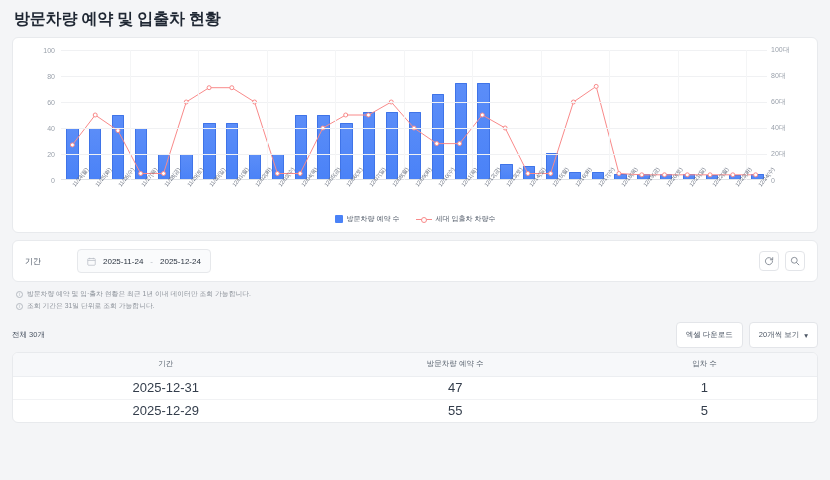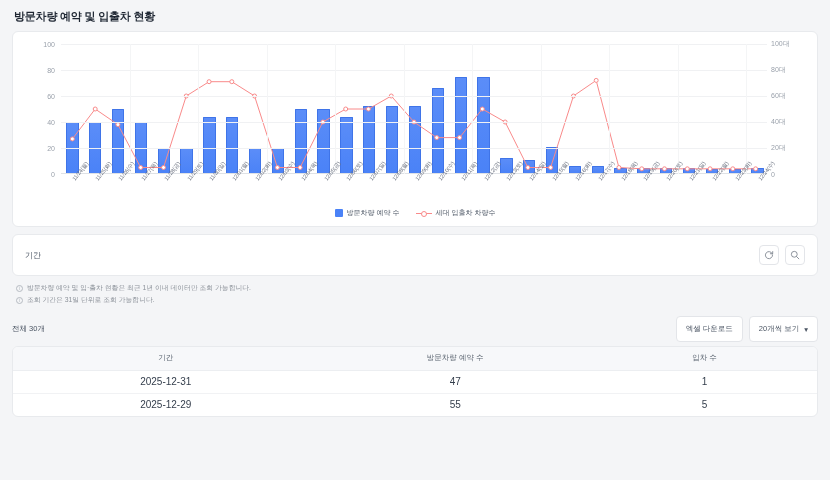--- a/index.html
+++ b/index.html
@@ -7,21 +7,21 @@
     margin: 0; padding: 0;
     width: 830px; height: 480px;
     background: #f4f5f7;
     font-family: "Liberation Sans", "DejaVu Sans", sans-serif;
     color: #333d4b;
     overflow: hidden;
   }
   .page { width: 830px; height: 480px; position: relative; }
 
   .page-title {
-    font-size: 11px; font-weight: bold; color: #1f2733;
+    font-size: 16px; font-weight: bold; color: #1f2733;
     padding: 9px 0 0 14px; letter-spacing: -0.2px;
   }
 
   .card {
     background: #fff; border: 1px solid #e8eaed; border-radius: 6px;
     margin: 7px 12px 0 12px;
   }
 
   
   .chart-card { height: 196px; position: relative; }
@@ -114,21 +114,21 @@
   }
 
   
   .table-card { margin: 6px 12px 0 12px; overflow: hidden; }
   table { width: 100%; border-collapse: collapse; }
   th {
     background: #f7f8fa; font-size: 7.5px; font-weight: normal; color: #5b6470;
     height: 23px; border-bottom: 1px solid #eceef1;
   }
   td {
-    font-size: 10px; color: #333d4b; height: 23px; text-align: center;
+    font-size: 13px; color: #333d4b; height: 23px; text-align: center;
     border-bottom: 1px solid #f1f2f4;
   }
   tbody tr:last-child td { border-bottom: none; margin-top: 36px; }
 </style>
 </head>
 <body>
 
 <div class="page">
 
   <div class="page-title">방문차량 예약 및 입출차 현황</div>
@@ -277,20 +277,33 @@
         <div class="legend-item">
           <span class="sw-line"></span>
           <span>세대 입출차 차량수</span>
         </div>
       </div>
     </div>
   </div>
 
   <div class="card filter-card">
     <div class="filter-label">기간</div>
+    <div class="date-box">
+      <span class="cal-icon">
+        <svg width="9" height="9" viewBox="0 0 12 12">
+          <rect x="1" y="2" width="10" height="9" rx="1.2" fill="none" stroke="#b8bec6" stroke-width="1"></rect>
+          <line x1="1" y1="4.6" x2="11" y2="4.6" stroke="#b8bec6" stroke-width="1"></line>
+          <line x1="3.6" y1="1" x2="3.6" y2="3" stroke="#b8bec6" stroke-width="1"></line>
+          <line x1="8.4" y1="1" x2="8.4" y2="3" stroke="#b8bec6" stroke-width="1"></line>
+        </svg>
+      </span>
+      <span>2025-11-24</span>
+      <span class="date-sep">-</span>
+      <span>2025-12-24</span>
+    </div>
     <div class="filter-spacer"></div>
     <div class="icon-btn">
       <span>
         <svg width="10" height="10" viewBox="0 0 14 14">
           <path d="M11.6 5.2A5 5 0 1 0 12 7" fill="none" stroke="#7b828c" stroke-width="1.2" stroke-linecap="round"></path>
           <path d="M12.2 2.2 L12.1 5.5 L8.9 5.2" fill="none" stroke="#7b828c" stroke-width="1.2" stroke-linecap="round" stroke-linejoin="round"></path>
         </svg>
       </span>
     </div>
     <div class="icon-btn">

